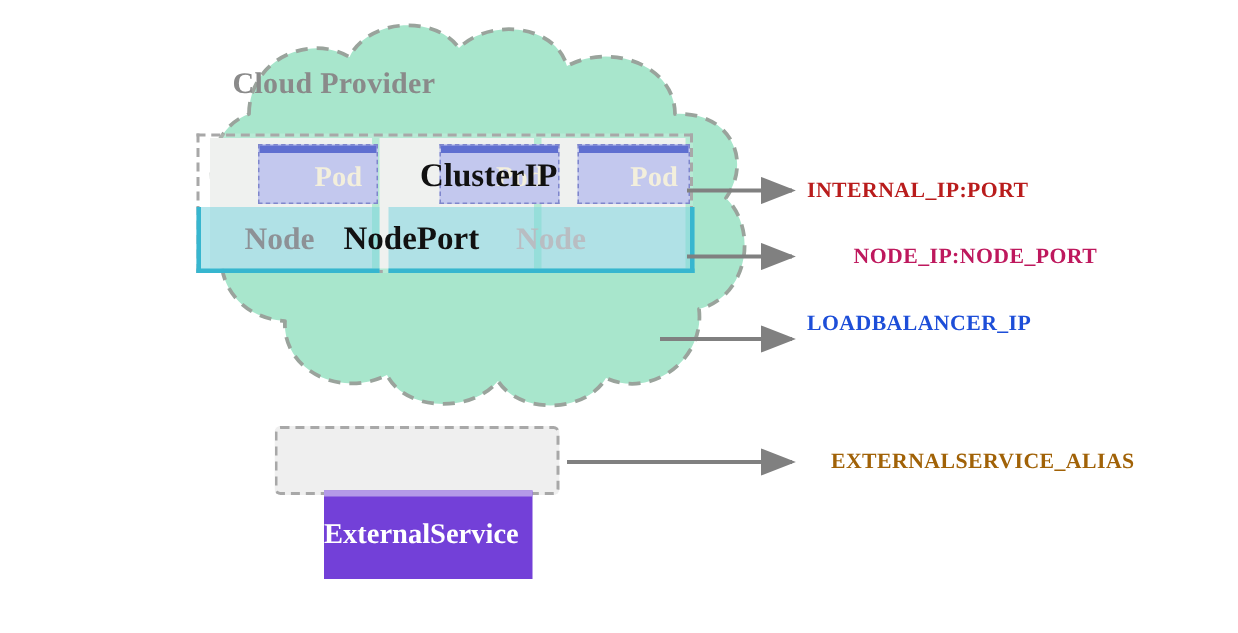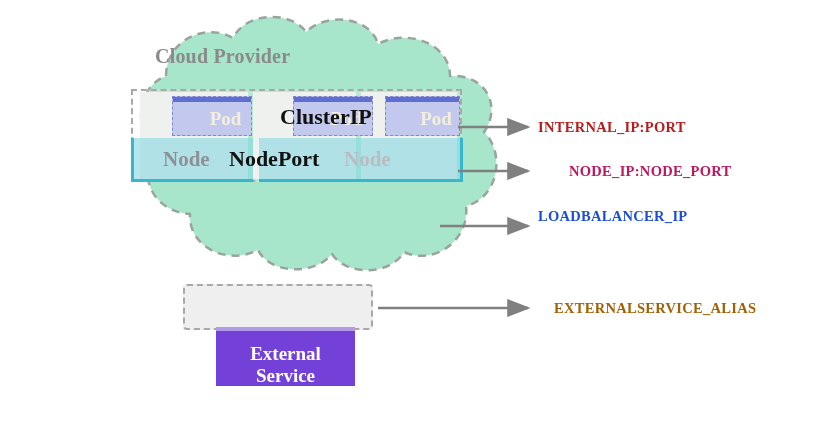--- a/index.html
+++ b/index.html
@@ -155,23 +155,22 @@
   
   .external-service-box {
     position: absolute;
     left: 216px;
     top: 327px;
     width: 139px;
     height: 59px;
     background: #7340d8;
     box-sizing: border-box;
     display: flex;
-    flex-direction: column;
     align-items: center;
-    justify-content: flex-end;
+    justify-content: flex-start;
   }
   .external-service-box::before {
     content: "";
     position: absolute;
     left: 0; right: 0; top: 0;
     height: 4px;
     background: #b49ae8;
   }
   .es-line {
     font-size: 19px;

